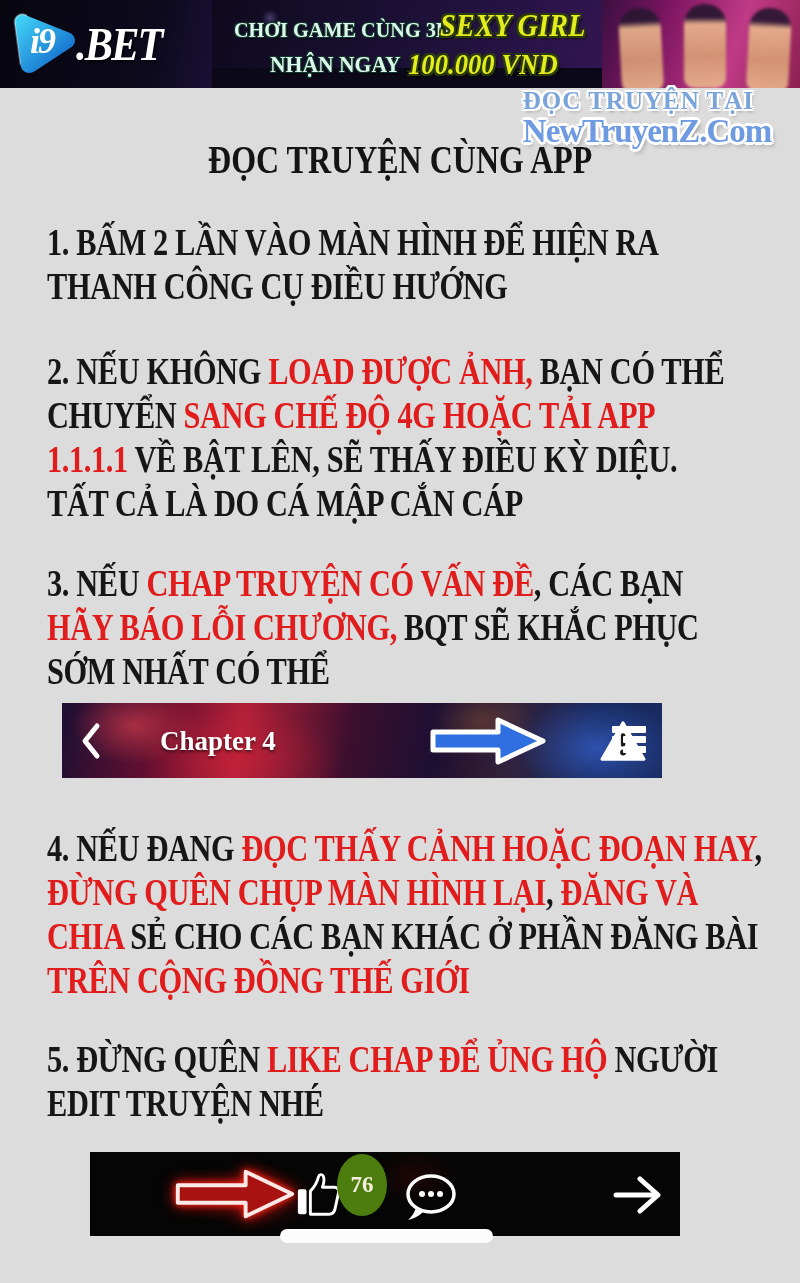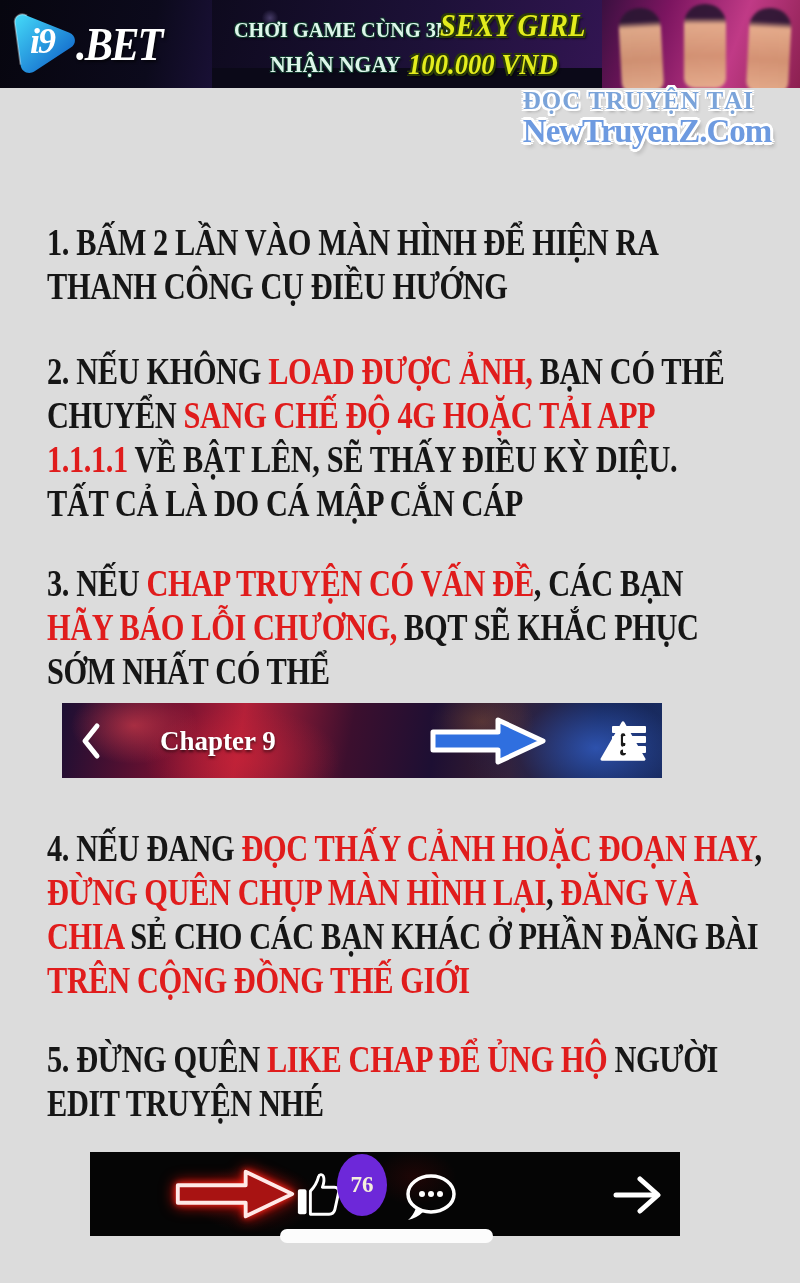--- a/index.html
+++ b/index.html
@@ -65,21 +65,21 @@
   .chap-warn{position:absolute;left:538px;top:17px;}
   .chap-menu{position:absolute;left:545px;top:22px;left:auto;right:16px;}
 
   
   .botbar{position:absolute;left:90px;top:1152px;width:590px;height:84px;background:#050505;overflow:visible;}
   .botbar .bg{position:absolute;inset:0;background:
         radial-gradient(90px 50px at 28% 55%,rgba(120,12,12,.4),transparent 70%),
         radial-gradient(60px 40px at 55% 30%,rgba(90,8,8,.3),transparent 70%);}
   .cta-arrow{position:absolute;left:82px;top:13px;filter:drop-shadow(0 0 3px #ff2a1f) drop-shadow(0 0 7px #d80f06);}
   .like-icon{position:absolute;left:205px;top:17px;}
-  .like-badge{position:absolute;left:247px;top:2px;width:50px;height:62px;border-radius:50%;background:#6d28d9;
+  .like-badge{position:absolute;left:247px;top:2px;width:50px;height:62px;border-radius:50%;background:#4d7c0f;
         display:flex;align-items:center;justify-content:center;font-size:23px;font-weight:bold;color:#f4eedb;}
   .bubble-icon{position:absolute;left:312px;top:21px;}
   .next-icon{position:absolute;left:522px;top:24px;}
   .home-strip{position:absolute;left:280px;top:1229px;width:213px;height:14px;background:#fcfcfc;border-radius:7px;}
 </style>
 </head>
 <body>
 
 <div class="page">
 
@@ -109,20 +109,21 @@
       <div class="girl g2"></div>
       <div class="girl g3"></div>
     </div>
   </div>
 
   <div class="watermark">
     <span class="wm1">ĐỌC TRUYỆN TẠI</span>
     <span class="wm2">NewTruyenZ.Com</span>
   </div>
 
+  <div class="title"><span>ĐỌC TRUYỆN CÙNG APP</span></div>
 
   <div>
       <div class="para p1">
         <div class="line"><span>1. BẤM 2 LẦN VÀO MÀN HÌNH ĐỂ HIỆN RA</span></div>
         <div class="line"><span>THANH CÔNG CỤ ĐIỀU HƯỚNG</span></div>
       </div>
       <div class="para p2">
         <div class="line"><span>2. NẾU KHÔNG </span><span class="red">LOAD ĐƯỢC ẢNH,</span><span> BẠN CÓ THỂ</span></div>
         <div class="line"><span>CHUYỂN </span><span class="red">SANG CHẾ ĐỘ 4G HOẶC TẢI APP</span></div>
         <div class="line"><span class="red">1.1.1.1</span><span> VỀ BẬT LÊN, SẼ THẤY ĐIỀU KỲ DIỆU.</span></div>
@@ -142,21 +143,21 @@
       <div class="para p5">
         <div class="line"><span>5. ĐỪNG QUÊN </span><span class="red">LIKE CHAP ĐỂ ỦNG HỘ</span><span> NGƯỜI</span></div>
         <div class="line"><span>EDIT TRUYỆN NHÉ</span></div>
       </div>
     </div>
 
   <div class="chapbar">
     <svg class="chap-chevron" width="22" height="38" viewBox="0 0 22 38">
       <polyline points="17,4 5,19 17,34" fill="none" stroke="#fff" stroke-width="5" stroke-linecap="round" stroke-linejoin="round"></polyline>
     </svg>
-    <span class="chap-label">Chapter 9</span>
+    <span class="chap-label">Chapter 4</span>
     <svg class="chap-arrow" width="120" height="52" viewBox="0 0 120 52">
       <path d="M5 17 H70 V5 L115 26 L70 47 V35 H5 Z" fill="#2f6fdf" stroke="#fff" stroke-width="5" stroke-linejoin="round"></path>
     </svg>
     <svg class="chap-warn" width="46" height="42" viewBox="0 0 48 42">
       <path d="M24 2 L46 40 H2 Z" fill="#fff" stroke="#fff" stroke-width="3" stroke-linejoin="round"></path>
       <rect x="21.8" y="13" width="4.6" height="14" rx="2" fill="#1a1a1a"></rect>
       <circle cx="24.1" cy="33" r="3.1" fill="#1a1a1a"></circle>
     </svg>
     <svg class="chap-menu" width="34" height="30" viewBox="0 0 34 30">
       <g fill="#fff">

